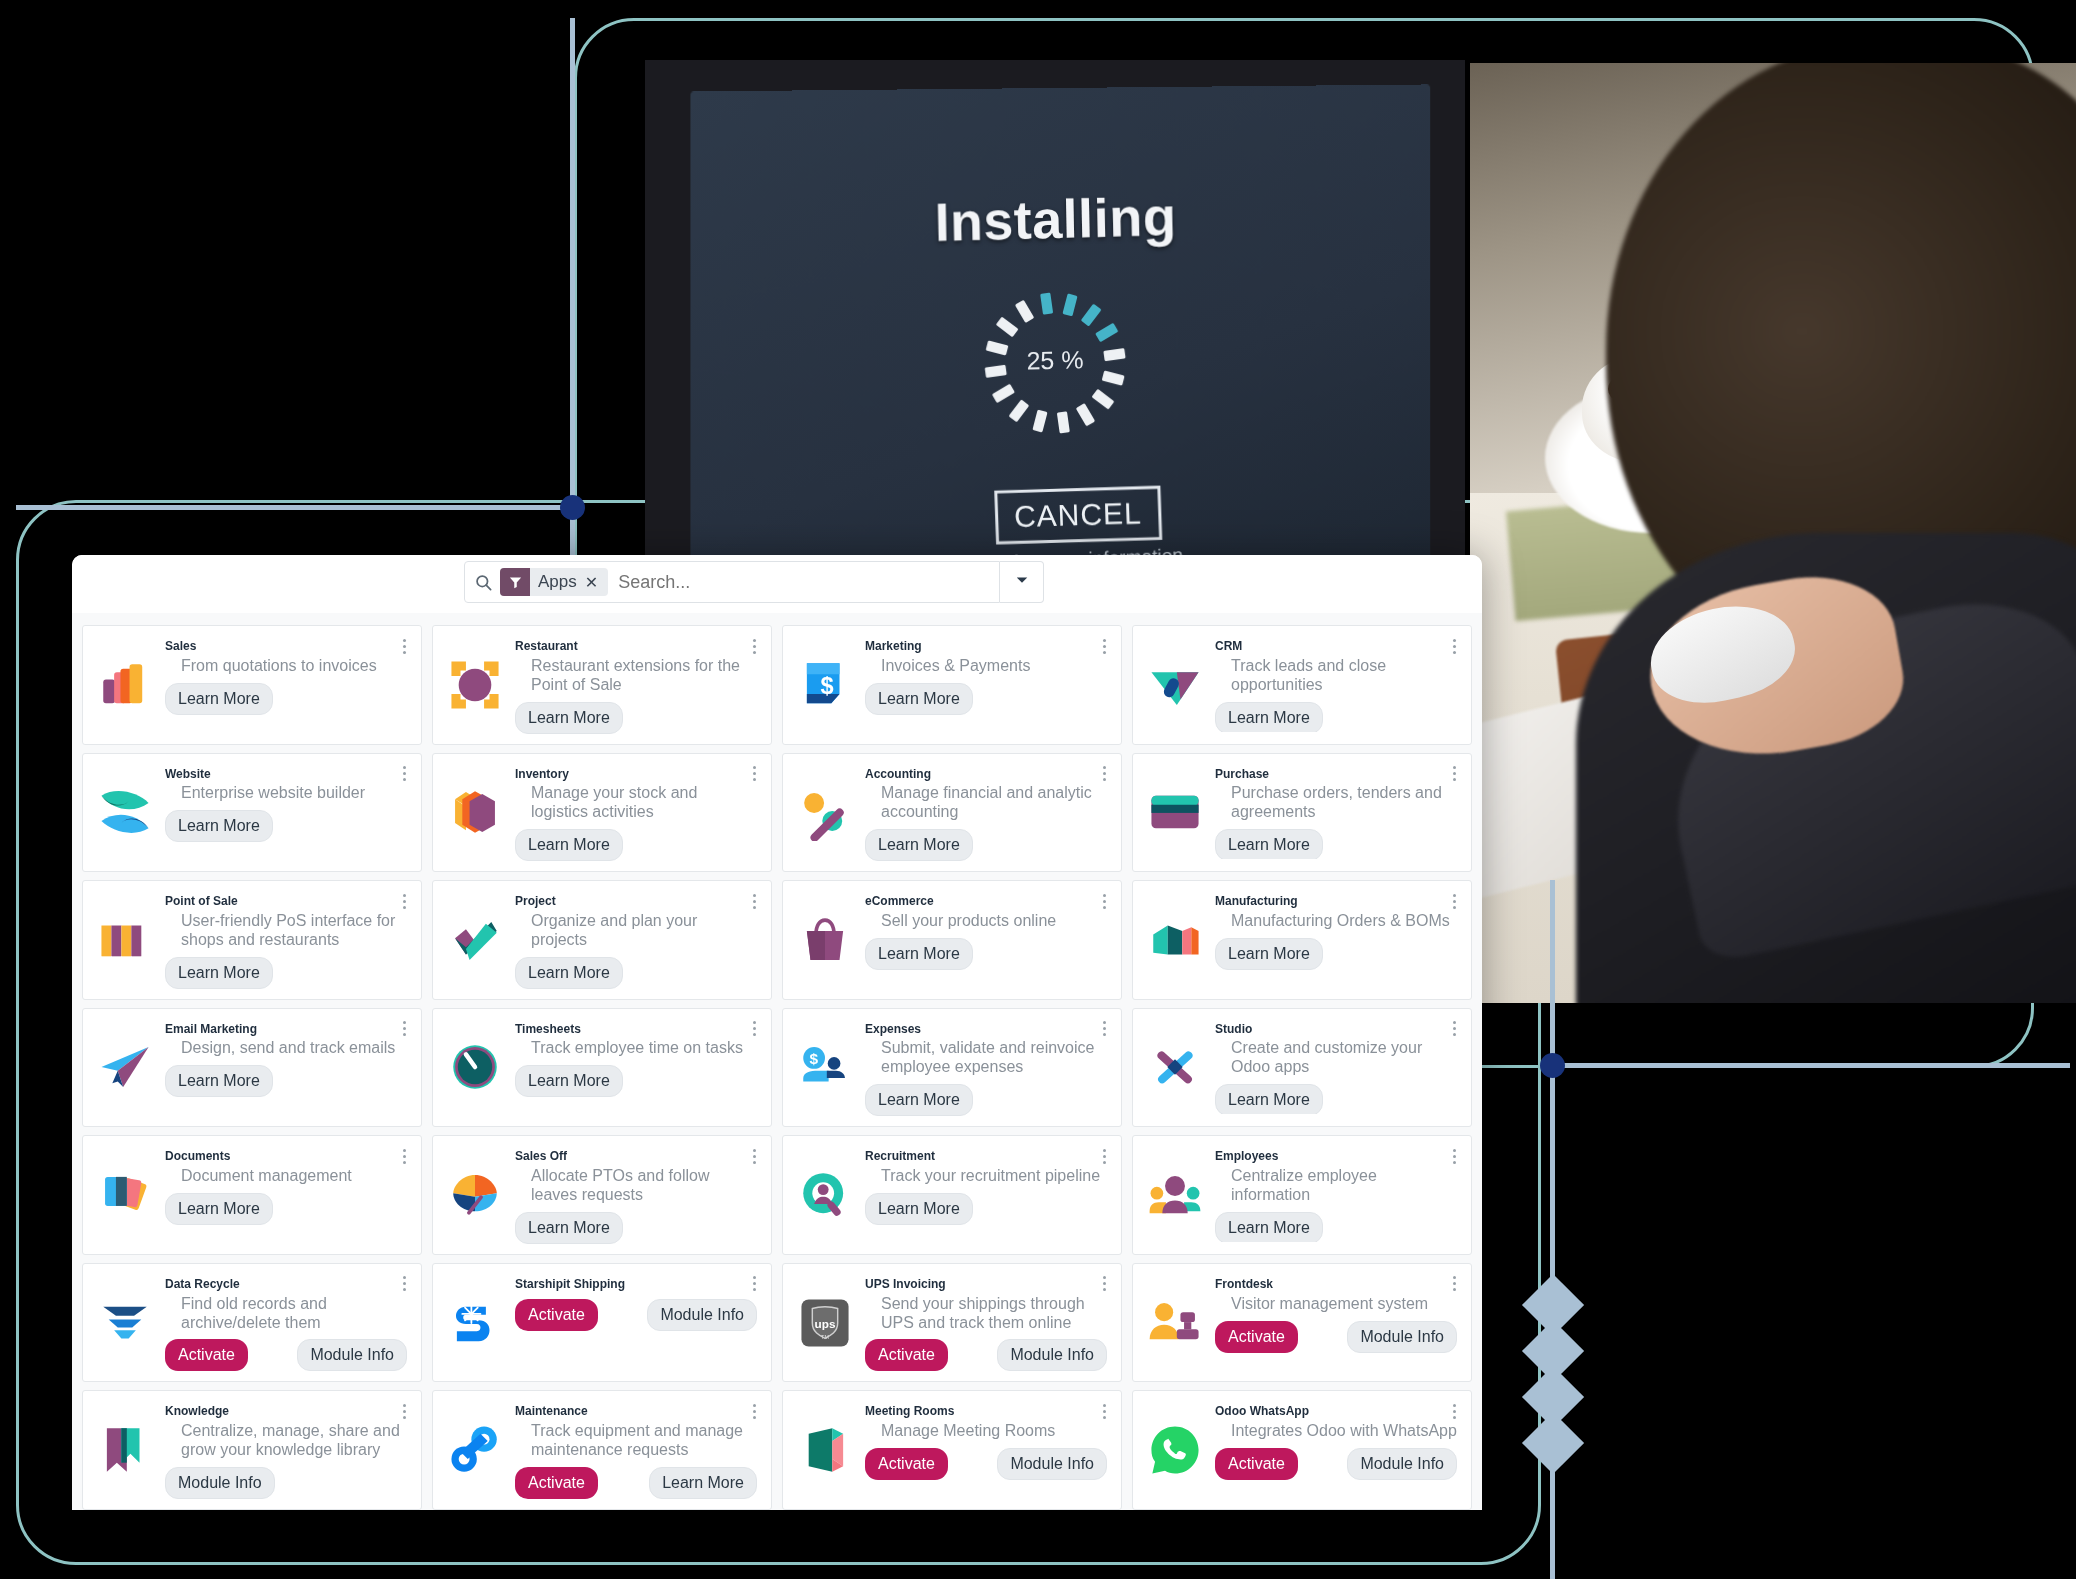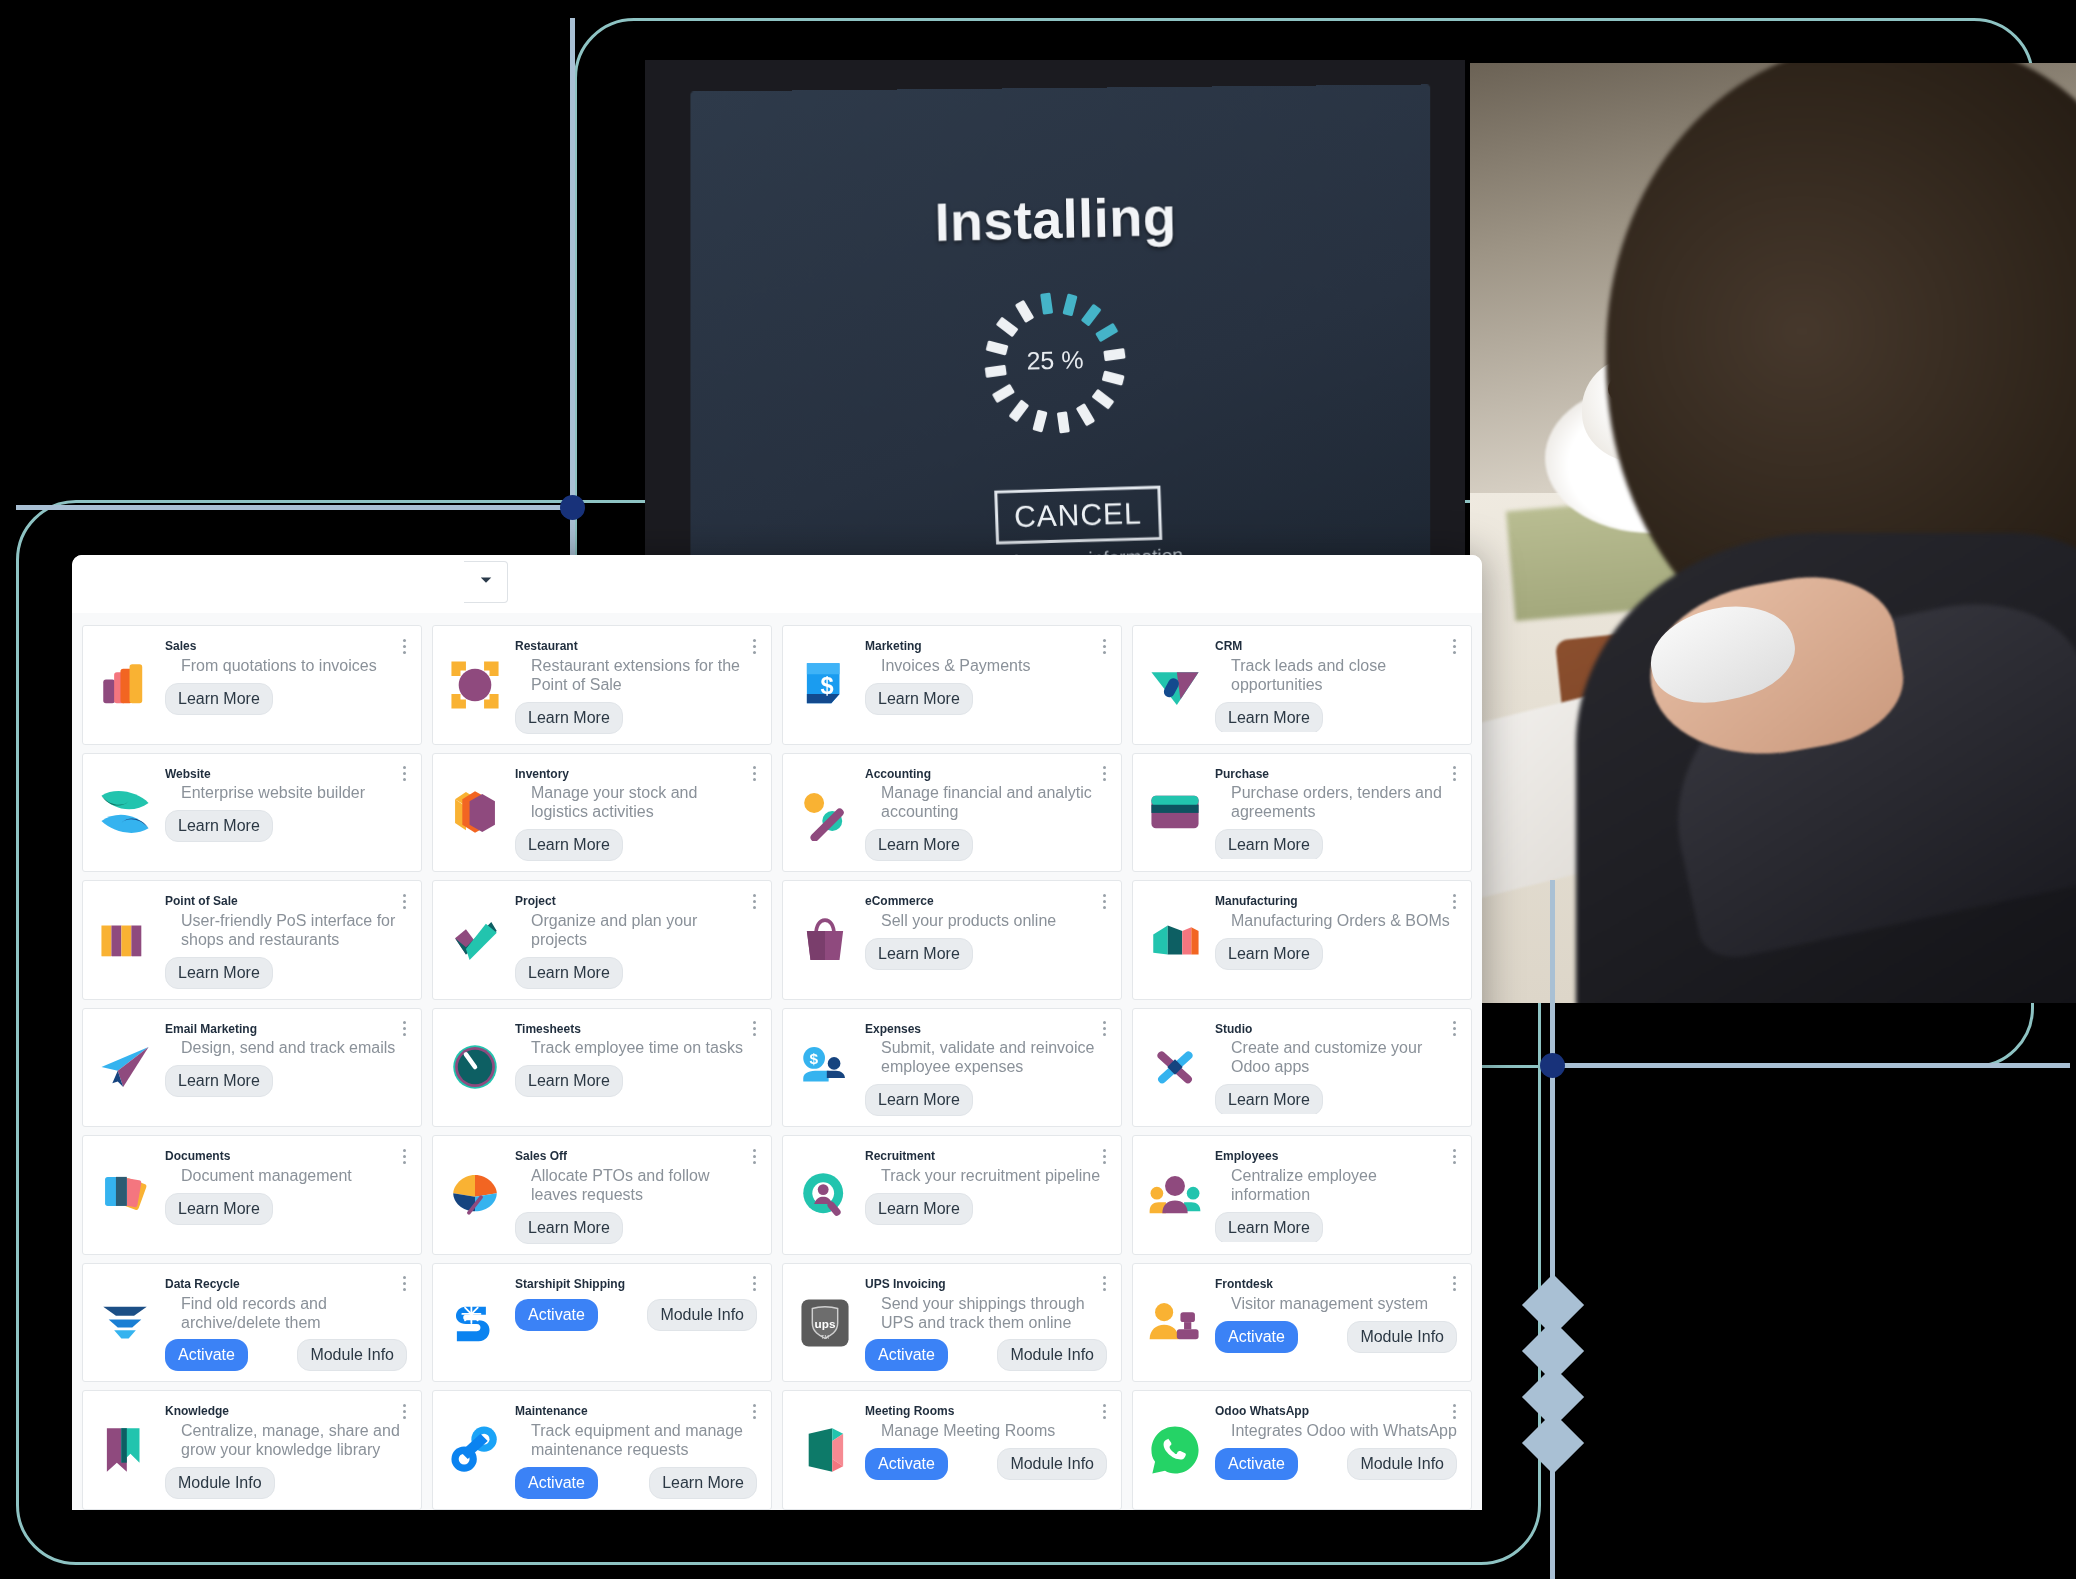--- a/index.html
+++ b/index.html
@@ -289,21 +289,21 @@
   .btn {
     font-family: "Liberation Sans", sans-serif;
     font-size: 16px;
     border-radius: 13px;
     padding: 6px 12px;
     border: 1px solid transparent;
     cursor: pointer;
     white-space: nowrap;
   }
   .btn-secondary { background: #e9ecef; color: #2b3844; border-color: #e0e4e8; }
-  .btn-primary { background: #3b82f6; color: #ffffff; }
+  .btn-primary { background: #be185d; color: #ffffff; }
   .btn-spacer { flex: 1; }
   .card-menu {
     position: absolute; right: 10px; top: 10px;
     width: 14px; height: 20px;
     display: flex; flex-direction: column; align-items: center; justify-content: center;
     gap: 3px; cursor: pointer;
   }
   .card-menu i { width: 3px; height: 3px; background: #98a0a8; border-radius: 50%; display: block; }
 
   
@@ -346,20 +346,38 @@
     <div id="install-percent">25 %</div>
     <div id="install-cancel">CANCEL</div>
     <div id="install-more-info">click here for more information</div>
   </div>
 </div>
 
 <div id="app-window">
 
   <div id="app-topbar">
     <div id="search-control-bar">
+      <div id="search-box">
+        <span id="search-icon">
+          <svg viewBox="0 0 24 24" width="19" height="19" fill="none" stroke="#5c6873" stroke-width="2.2">
+            <circle cx="10.5" cy="10.5" r="6.6"></circle>
+              <line x1="15.4" y1="15.4" x2="21" y2="21" stroke-linecap="round"></line>
+          </svg>
+        </span>
+        <span id="facet-pill">
+          <span id="facet-icon-box">
+            <svg viewBox="0 0 24 24" width="15" height="15" fill="#ffffff">
+              <path d="M3 4h18l-7 8v7l-4 2v-9z"></path>
+            </svg>
+          </span>
+          <span id="facet-label">Apps</span>
+          <span id="facet-remove">✕</span>
+        </span>
+        <input id="search-input" type="text" placeholder="Search..." style="">
+      </div>
       <div id="search-dropdown-toggle">
         <span>
           <svg viewBox="0 0 16 16" width="14" height="14" fill="#2b3a4a">
               <path d="M2 5h12l-6 6z"></path>
             </svg>
         </span>
       </div>
     </div>
   </div>
 

